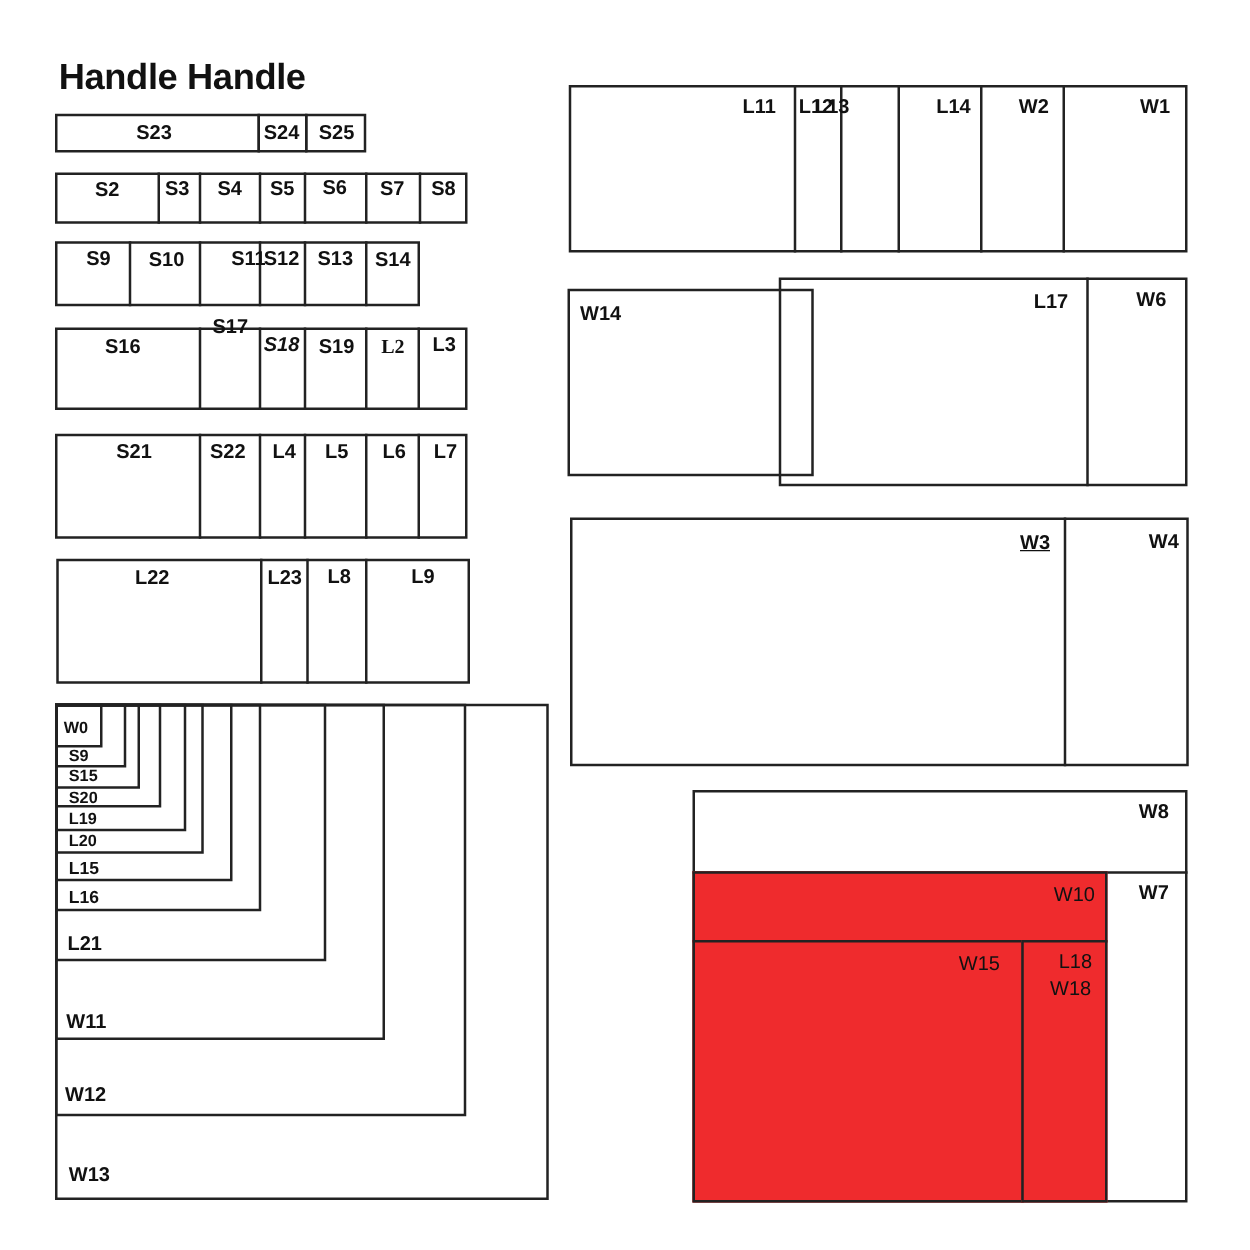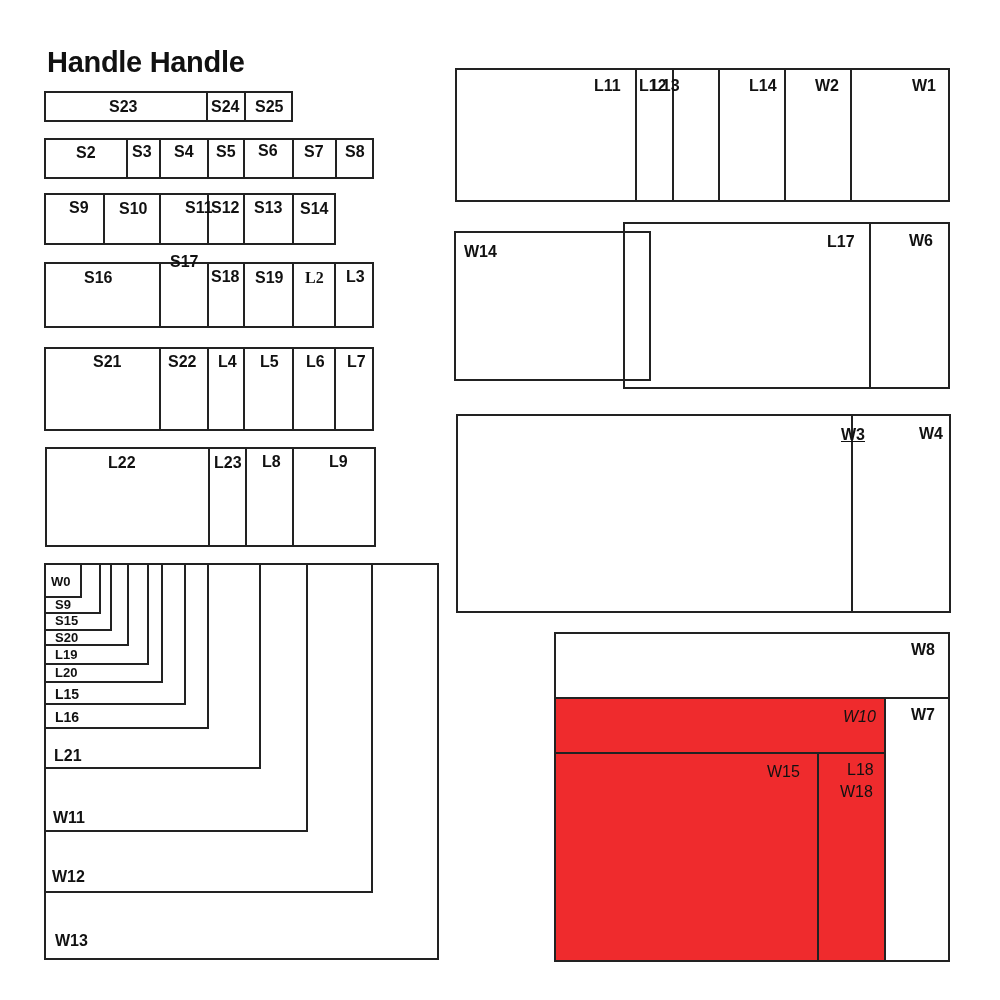--- a/index.html
+++ b/index.html
@@ -55,21 +55,21 @@
 <span class="lbl" style="left:300px;top:201px;">S14</span>
 
 <div class="box" style="left:44px;top:262px;width:330px;height:66px;"></div>
 <div class="vline" style="left:159px;top:262px;height:66px;"></div>
 <div class="vline" style="left:207px;top:262px;height:66px;"></div>
 <div class="vline" style="left:243px;top:262px;height:66px;"></div>
 <div class="vline" style="left:292px;top:262px;height:66px;"></div>
 <div class="vline" style="left:334px;top:262px;height:66px;"></div>
 <span class="lbl" style="left:84px;top:270px;">S16</span>
 <span class="lbl" style="left:170px;top:254px;">S17</span>
-<span class="lbl" style="left:211px;top:269px;">S18</span>
+<span class="lbl" style="left:211px;top:269px;font-style:italic;">S18</span>
 <span class="lbl" style="left:255px;top:270px;">S19</span>
 <span class="lbl" style="left:305px;top:270px;font-family:Liberation Serif, serif;">L2</span>
 <span class="lbl" style="left:346px;top:269px;">L3</span>
 
 <div class="box" style="left:44px;top:347px;width:330px;height:84px;"></div>
 <div class="vline" style="left:159px;top:347px;height:84px;"></div>
 <div class="vline" style="left:207px;top:347px;height:84px;"></div>
 <div class="vline" style="left:243px;top:347px;height:84px;"></div>
 <div class="vline" style="left:292px;top:347px;height:84px;"></div>
 <div class="vline" style="left:334px;top:347px;height:84px;"></div>
@@ -129,26 +129,26 @@
 
 <div class="box" style="left:623px;top:222px;width:327px;height:167px;"></div>
 <div class="vline" style="left:869px;top:222px;height:167px;"></div>
 <div class="box" style="left:454px;top:231px;width:197px;height:150px;"></div>
 <span class="lbl" style="left:464px;top:244px;">W14</span>
 <span class="lbl" style="left:827px;top:234px;">L17</span>
 <span class="lbl" style="left:909px;top:233px;">W6</span>
 
 <div class="box" style="left:456px;top:414px;width:495px;height:199px;"></div>
 <div class="vline" style="left:851px;top:414px;height:199px;"></div>
-<span class="lbl" style="left:841px;top:427px;text-decoration:underline;">W3</span>
+<span class="lbl" style="left:816px;top:427px;text-decoration:underline;">W3</span>
 <span class="lbl" style="left:919px;top:426px;">W4</span>
 
 <div class="box" style="left:554px;top:632px;width:396px;height:330px;"></div>
 <div class="hline" style="left:554px;top:697px;width:396px;"></div>
 <div class="box red" style="left:554px;top:697px;width:332px;height:57px;"></div>
 <div class="box red" style="left:554px;top:752px;width:265px;height:210px;"></div>
 <div class="box red" style="left:817px;top:752px;width:69px;height:210px;"></div>
 <span class="lbl" style="left:911px;top:642px;">W8</span>
 <span class="lbl" style="left:911px;top:707px;">W7</span>
-<span class="lbl reg" style="left:843px;top:709px;font-style:italic;">W10</span>
+<span class="lbl reg" style="left:843px;top:709px;">W10</span>
 <span class="lbl reg" style="left:767px;top:764px;">W15</span>
 <span class="lbl reg" style="left:847px;top:762px;">L18</span>
 <span class="lbl reg" style="left:840px;top:784px;">W18</span>
 
 </body></html>

